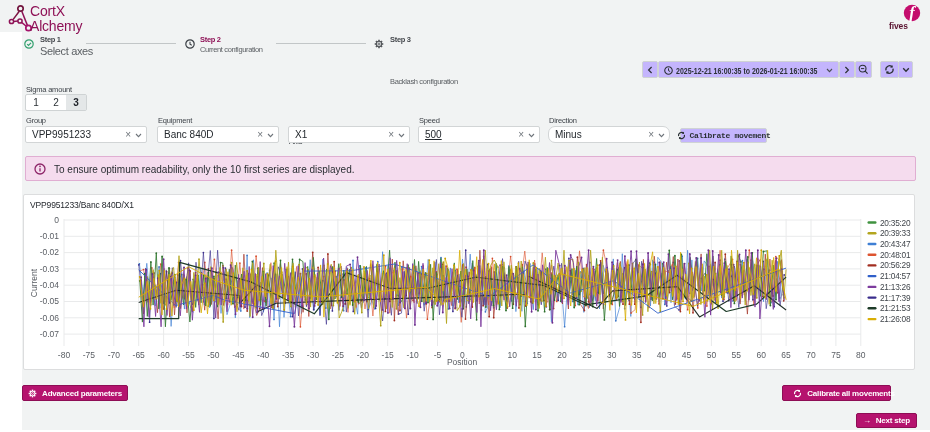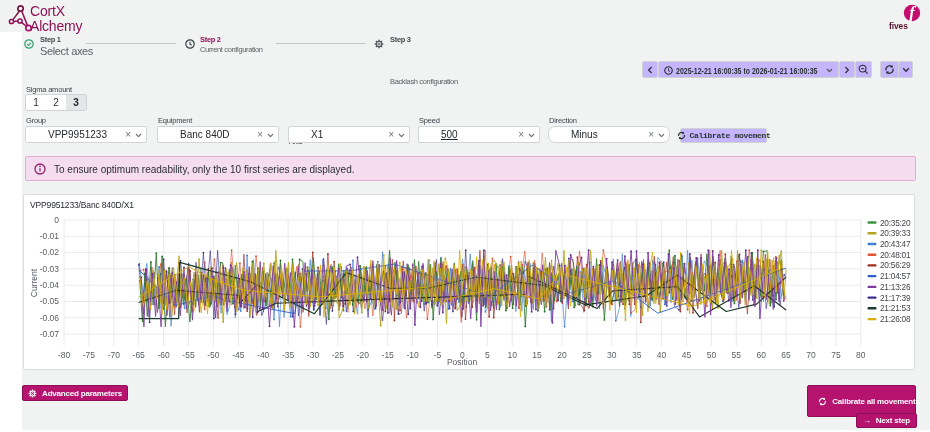--- a/index.html
+++ b/index.html
@@ -1,18 +1,18 @@
 <!DOCTYPE html>
 <html><head><meta charset="utf-8"><title>x</title>
 <style>
 * { margin:0; padding:0; box-sizing:border-box; }
 html,body { width:930px; height:432px; font-family:"Liberation Sans",sans-serif; background:#fff; position:relative; overflow:hidden; }
 .abs { position:absolute; }
 .graybg { background:#f1f3f3; }
-.selbox { position:absolute; height:17px; width:122px; background:#fff; border:1px solid #d2d5d6; border-radius:2px; font-size:10px; color:#24292e; line-height:15px; padding-left:22px; }
+.selbox { position:absolute; height:17px; width:122px; background:#fff; border:1px solid #d2d5d6; border-radius:2px; font-size:10px; color:#24292e; line-height:15px; padding-left:6px; }
 .selx { position:absolute; right:15px; top:0; color:#6e747a; font-size:10px; line-height:15px; }
 .selc { position:absolute; right:4px; top:6px; }
 .flabel { position:absolute; font-size:7.5px; letter-spacing:-0.2px; color:#3d4248; }
 .mbtn { position:absolute; background:#b5136e; border:1px solid #8e0d55; border-radius:2px; color:#fff; font-size:8px; letter-spacing:-0.2px; font-weight:bold; display:flex; align-items:center; justify-content:center; gap:5px; white-space:nowrap; }
 .gbtn { position:absolute; background:#c4b5fd; border:1px solid #cfd3d4; border-radius:2px; color:#2b3135; font-size:9px; font-weight:bold; display:flex; align-items:center; justify-content:center; white-space:nowrap; }
 </style></head>
 <body>
 
 <div class="abs graybg" style="left:0;top:0;width:930px;height:32px;"></div>
 
@@ -969,21 +969,21 @@
       <line x1="6.70" y1="6.70" x2="8.04" y2="8.04" stroke="#fff" stroke-width="1.6"></line>
       <line x1="5.00" y1="7.40" x2="5.00" y2="9.30" stroke="#fff" stroke-width="1.6"></line>
       <line x1="3.30" y1="6.70" x2="1.96" y2="8.04" stroke="#fff" stroke-width="1.6"></line>
       <line x1="2.60" y1="5.00" x2="0.70" y2="5.00" stroke="#fff" stroke-width="1.6"></line>
       <line x1="3.30" y1="3.30" x2="1.96" y2="1.96" stroke="#fff" stroke-width="1.6"></line>
       <line x1="5.00" y1="2.60" x2="5.00" y2="0.70" stroke="#fff" stroke-width="1.6"></line>
       <line x1="6.70" y1="3.30" x2="8.04" y2="1.96" stroke="#fff" stroke-width="1.6"></line>
     </svg>
   <span>Advanced parameters</span>
 </div>
-<div class="mbtn" style="left:807px;top:385px;width:109px;height:32px;padding-left:15px;">
+<div class="mbtn" style="left:782px;top:385px;width:109px;height:16px;padding-left:15px;">
   <svg style="flex-shrink:0" width="9" height="9" viewBox="0 0 10 10">
       <path d="M1.8 5.8 A3.4 3.4 0 0 1 7.6 2.7" fill="none" stroke="#fff" stroke-width="1.2"></path>
       <path d="M8.2 4.2 A3.4 3.4 0 0 1 2.4 7.3" fill="none" stroke="#fff" stroke-width="1.2"></path>
       <path d="M7.6 0.8 L7.8 3.4 L5.3 2.9 Z" fill="#fff"></path>
       <path d="M2.4 9.2 L2.2 6.6 L4.7 7.1 Z" fill="#fff"></path>
     </svg>
   <span>Calibrate all movements</span>
 </div>
 <div class="mbtn" style="left:856px;top:413px;width:61px;height:15px;">
   <span style="font-weight:normal;">→</span>

